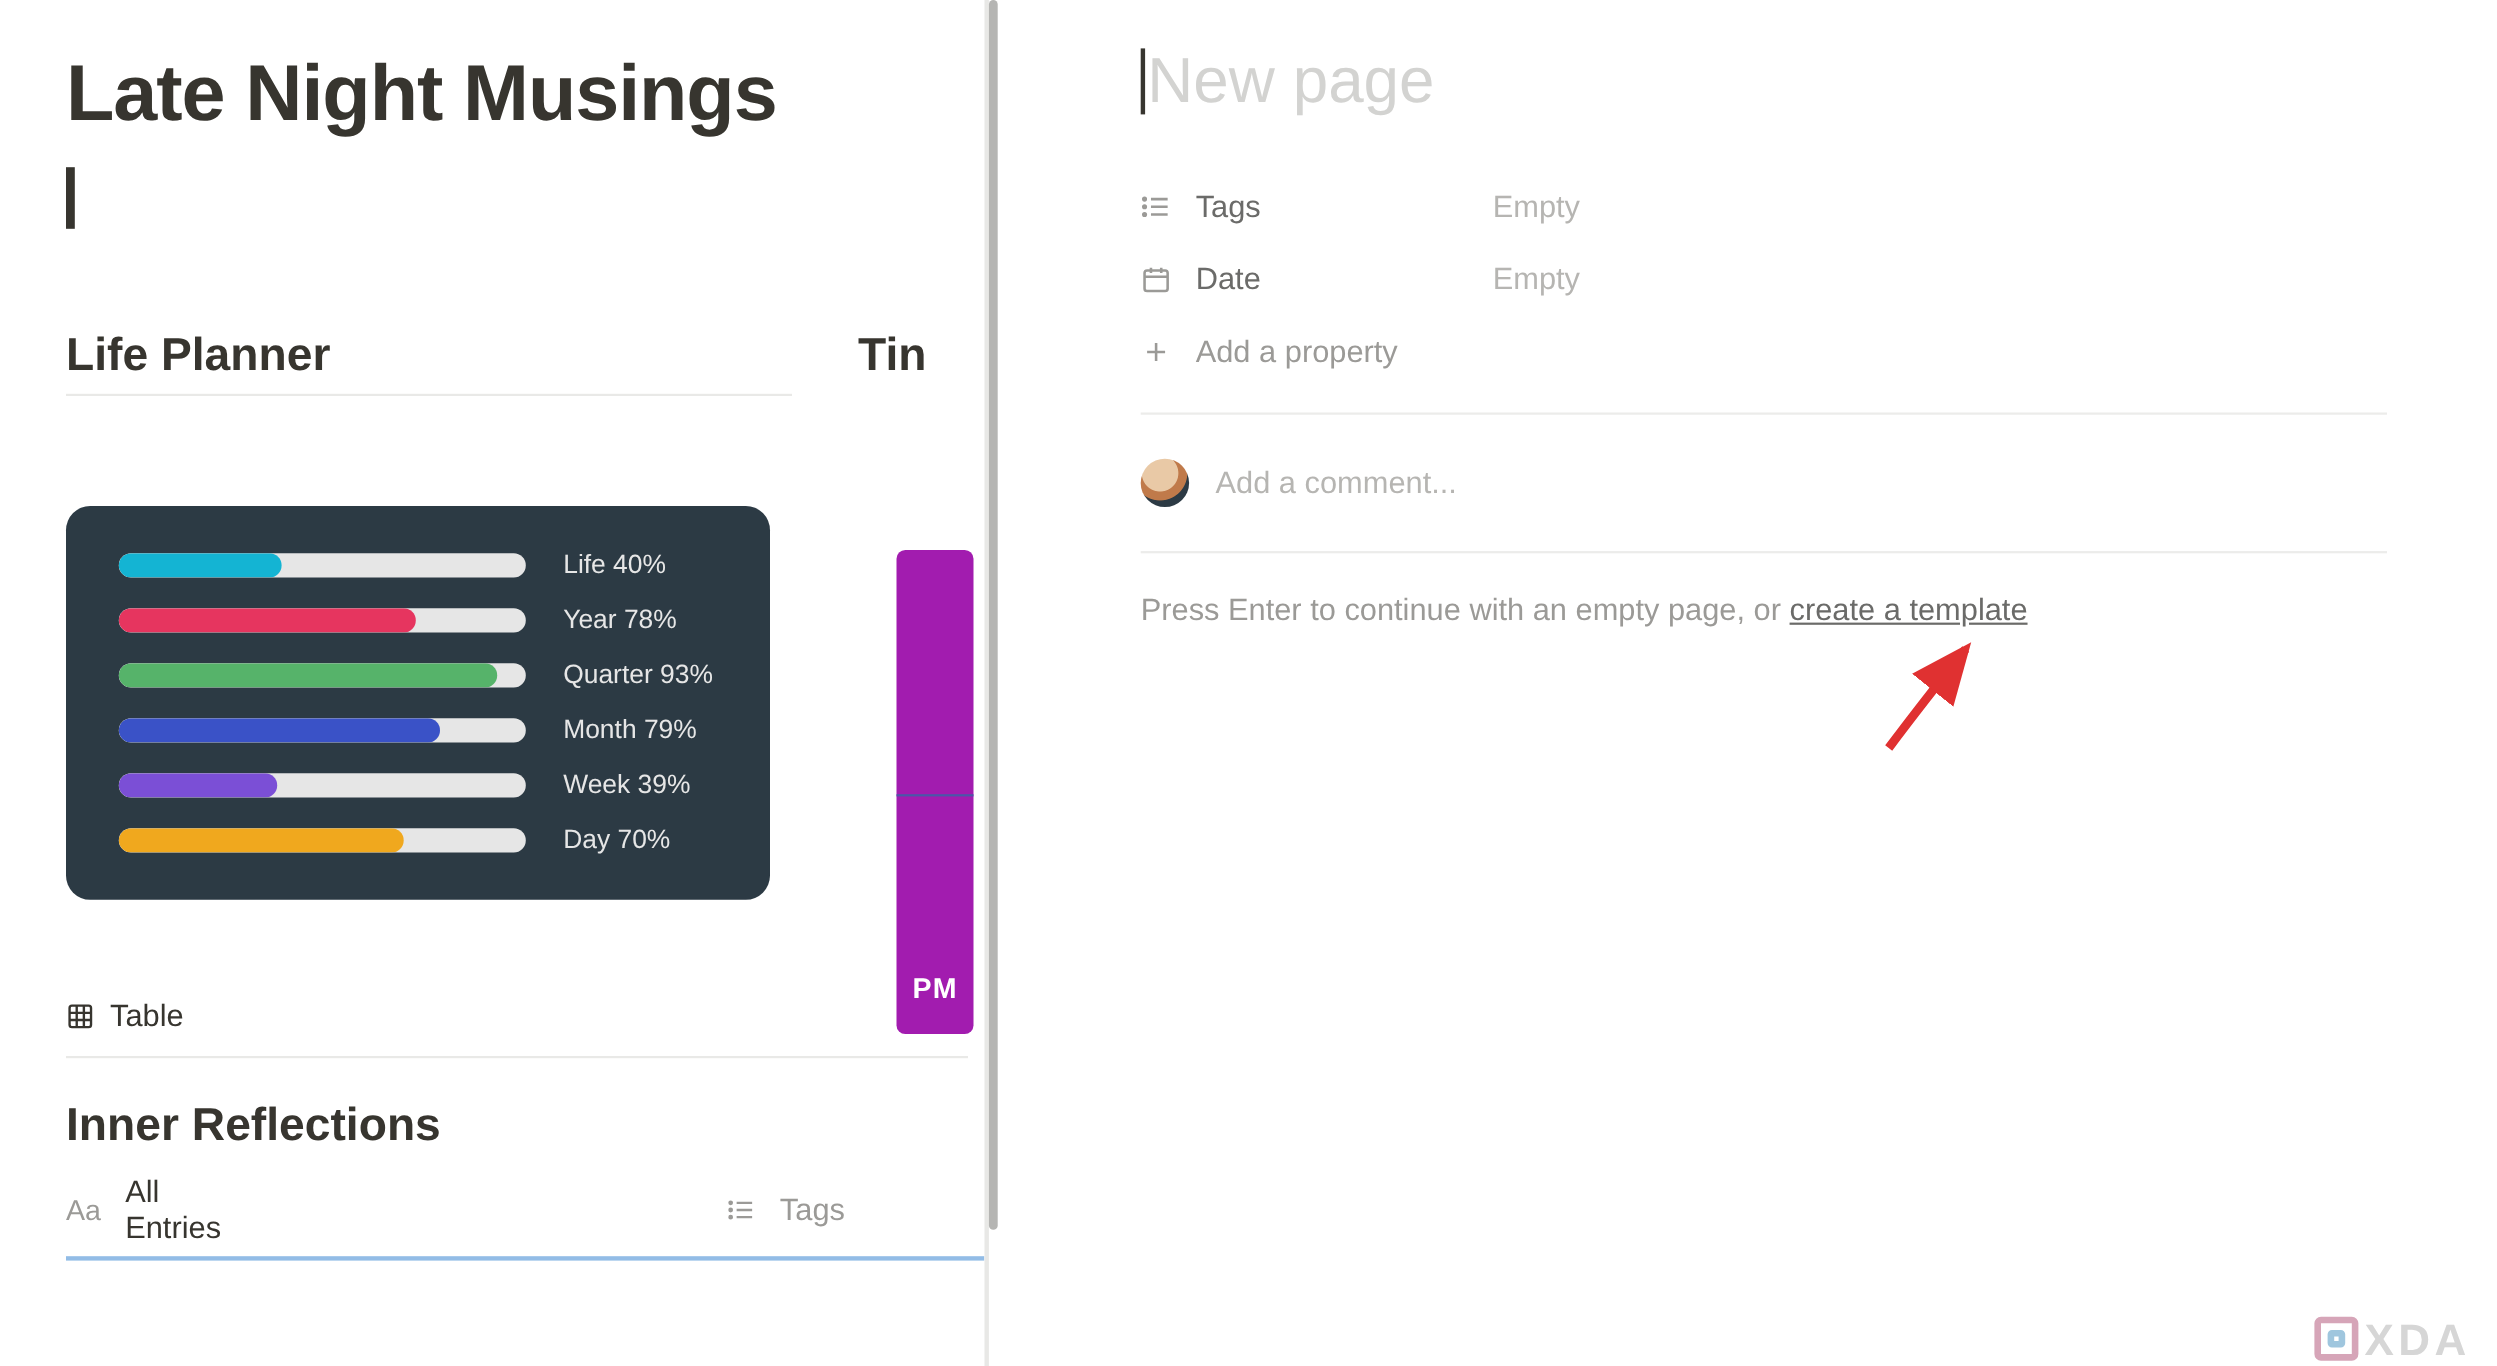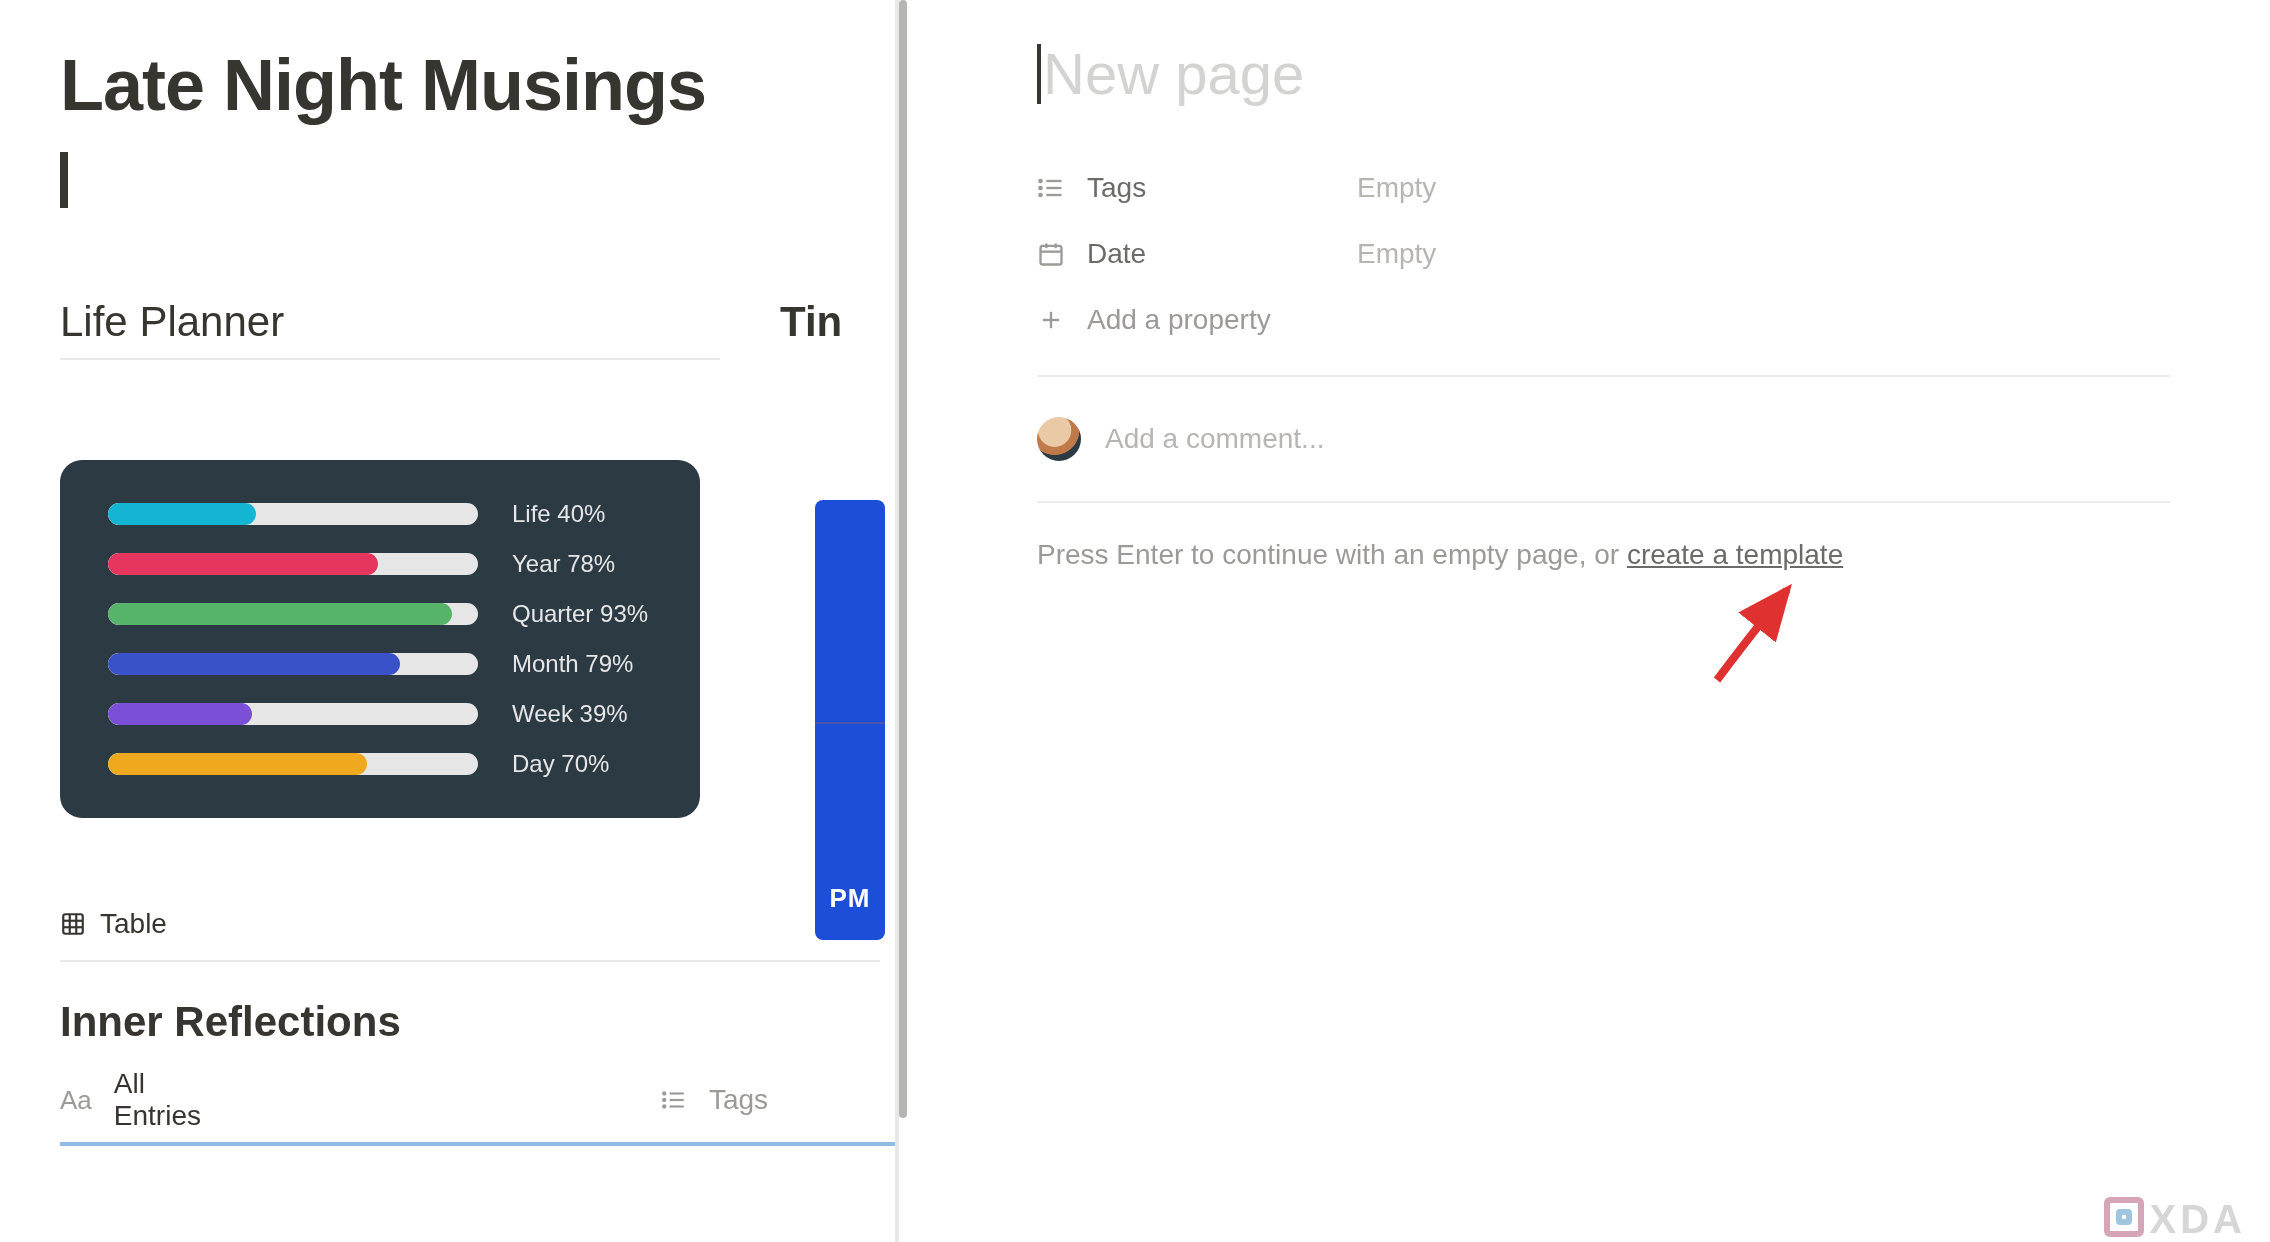--- a/index.html
+++ b/index.html
@@ -11,34 +11,34 @@
   .divider::after  { content:""; position:absolute; left:4px; top:0; width:8px; height:90%; background:#b5b5b3; border-radius:4px; }
   .right-pane { flex:1; height:100%; padding: 40px 100px 0 130px; position:relative; }
 
   
   .page-title { font-size:72px; font-weight:800; letter-spacing:-1px; color:#37352f; }
   .callout { margin-top:26px; display:flex; align-items:center; }
   .callout-bar { width:8px; height:56px; background:#37352f; margin-right:30px; }
   .callout-text { font-size:33px; color:#37352f; font-weight:400; white-space:nowrap; }
 
   .section-row { margin-top:90px; display:flex; }
-  .section-heading { font-size:42px; font-weight:400; }
+  .section-heading { font-size:42px; font-weight:700; }
   .section-left { width:720px; }
   .section-right { font-size:42px; font-weight:800; white-space:nowrap; }
   .thin-rule { height:2px; background:#e9e9e7; width:660px; margin-top:12px; }
 
   
   .progress-card { margin-top:100px; width:640px; background:#2c3a44; border-radius:22px; padding:40px 48px; color:#e6e6e6; }
   .p-row { display:flex; align-items:center; margin-bottom:22px; }
   .p-row:last-child { margin-bottom:0; }
   .p-track { width:370px; height:22px; background:#e6e6e6; border-radius:12px; overflow:hidden; margin-right:34px; }
   .p-fill { height:100%; border-radius:12px; }
   .p-label { font-size:24px; color:#e6e6e6; }
 
-  .time-block { position:absolute; left:815px; top:500px; width:70px; height:440px; background:#1d4ed8; border-radius:8px; display:flex; align-items:flex-end; justify-content:center; padding-bottom:26px; }
+  .time-block { position:absolute; left:815px; top:500px; width:70px; height:440px; background:#a21caf; border-radius:8px; display:flex; align-items:flex-end; justify-content:center; padding-bottom:26px; }
   .time-block::before { content:""; position:absolute; left:0; top:222px; width:100%; height:2px; background:#4a57a8; }
   .time-block-label { color:#fff; font-weight:800; font-size:26px; letter-spacing:1px; }
 
   .table-tab { display:flex; align-items:center; margin-top:90px; font-size:28px; }
   .table-tab .icon { margin-right:14px; display:inline-flex; }
   .thin-rule2 { height:2px; background:#e9e9e7; width:820px; margin-top:20px; }
 
   .inner-heading { font-size:42px; font-weight:800; margin-top:36px; }
   .db-views { display:flex; margin-top:22px; font-size:28px; color:#9b9a97; }
   .db-view { display:flex; align-items:center; margin-right:460px; }

